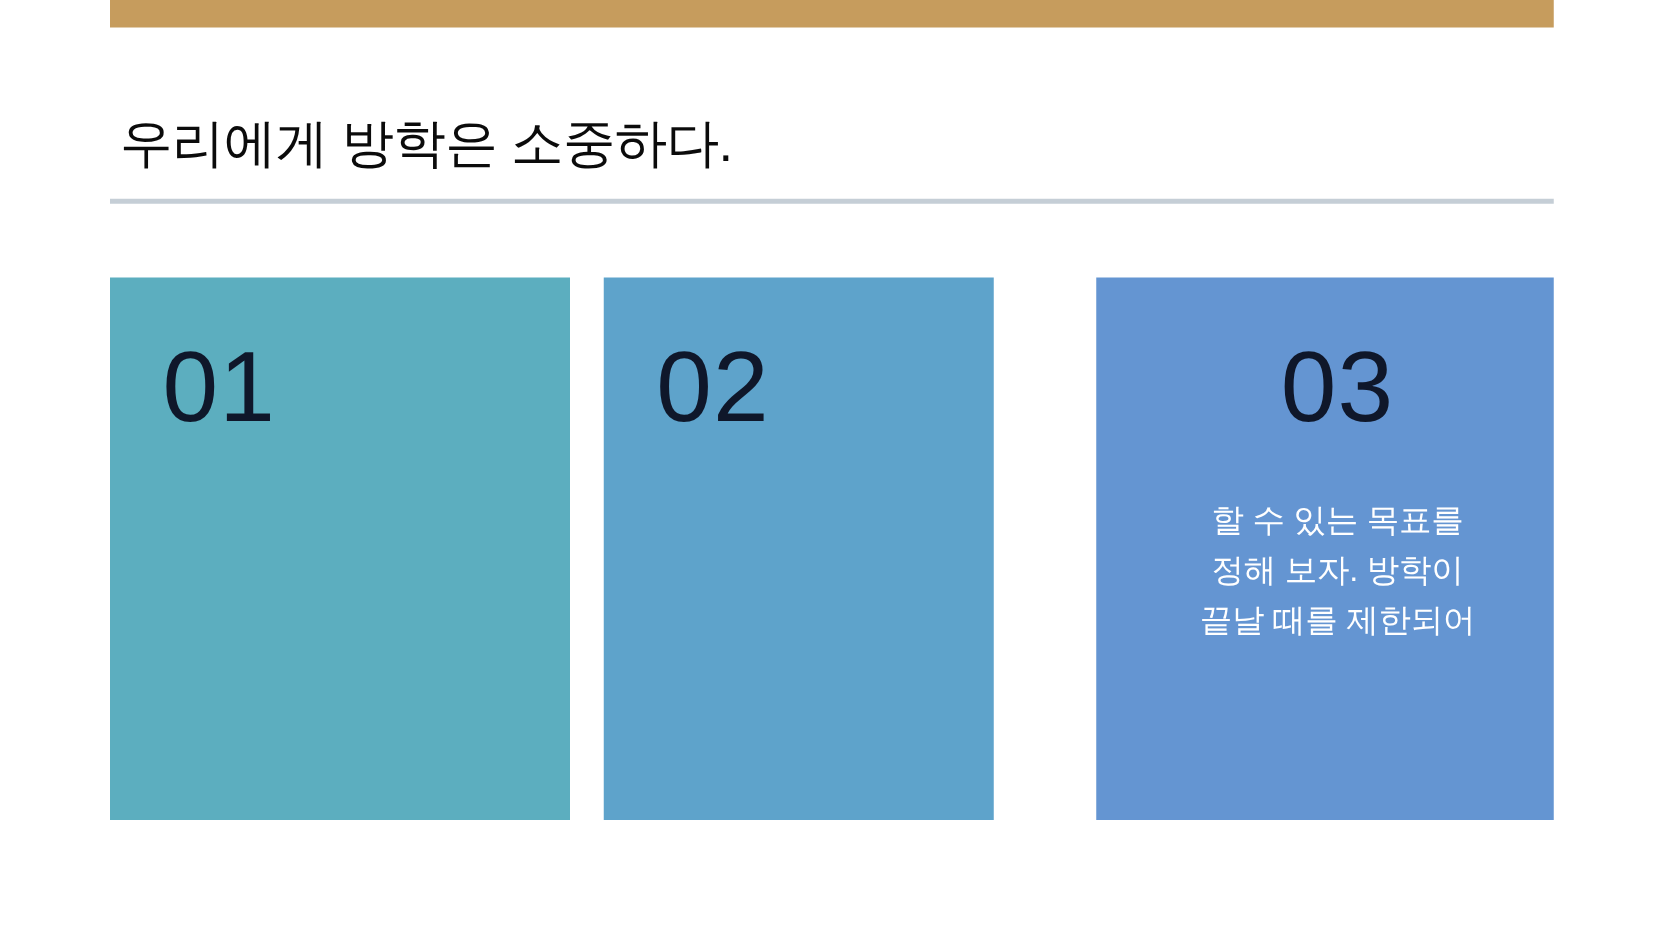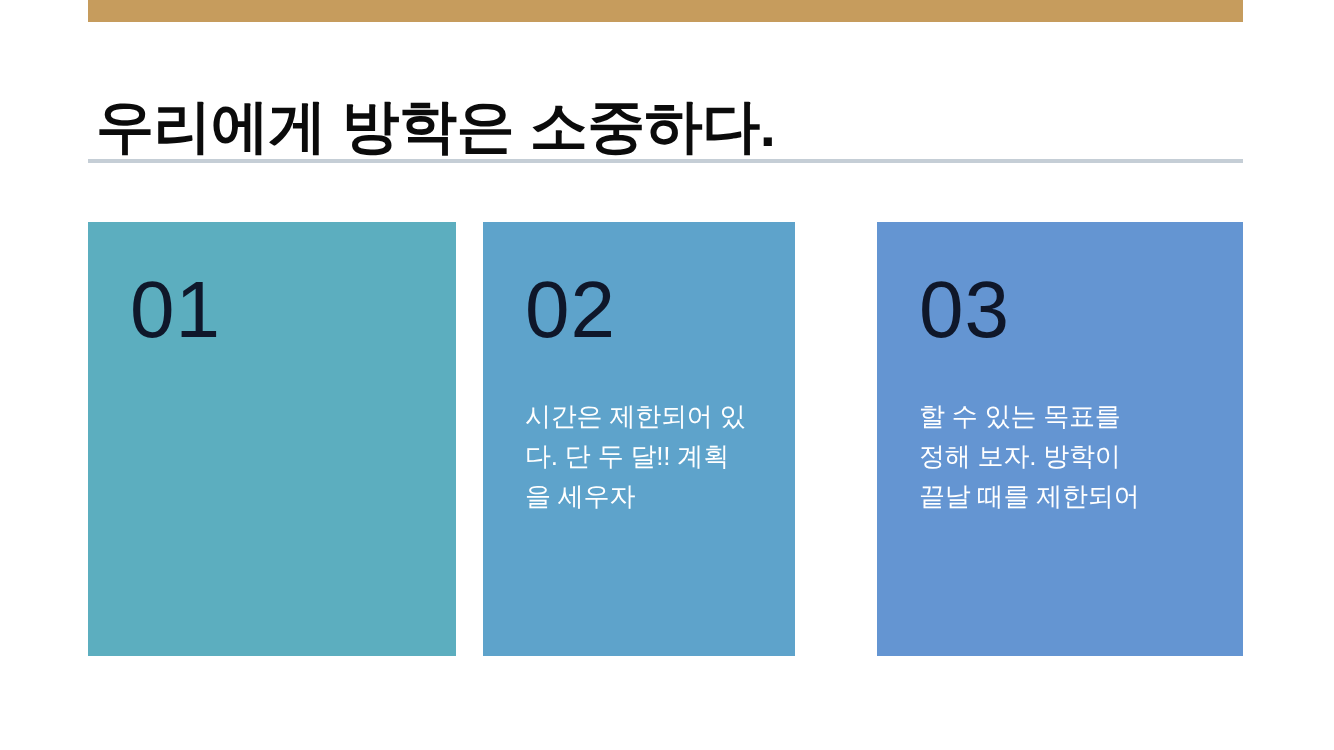--- a/index.html
+++ b/index.html
@@ -34,22 +34,22 @@
   }
 
   
   .slide-title {
     position: absolute;
     left: 96px;
     top: 49px;
     width: 1150px;
     height: 76px;
     color: #0b0b0b;
-    font-size: 58px;
-    font-weight: 700;
+    font-size: 42px;
+    font-weight: 400;
     line-height: 76px;
     letter-spacing: -0.5px;
     white-space: nowrap;
   }
 
   
   .title-rule {
     position: absolute;
     left: 88px;
     top: 159px;
@@ -111,26 +111,23 @@
   <div class="title-rule" style="background: rgb(197, 206, 214);"></div>
 
   <div class="card-row">
 
     <div class="card card-1" style="background: rgb(92, 174, 191);">
       <div class="card-number">01</div>
     </div>
 
     <div class="card card-2" style="background: rgb(94, 163, 203);">
       <div class="card-number">02</div>
-      <div class="card-body">시간은 제한되어 있
-다. 단 두 달!! 계획
-을 세우자</div>
     </div>
 
-    <div class="card card-3" style="background: rgb(100, 149, 210);">
+    <div class="card card-3" style="background: rgb(100, 149, 210); text-align: center;">
       <div class="card-number">03</div>
       <div class="card-body">할 수 있는 목표를
 정해 보자. 방학이
 끝날 때를 제한되어</div>
     </div>
 
   </div>
 </div>
 
 </body></html>

